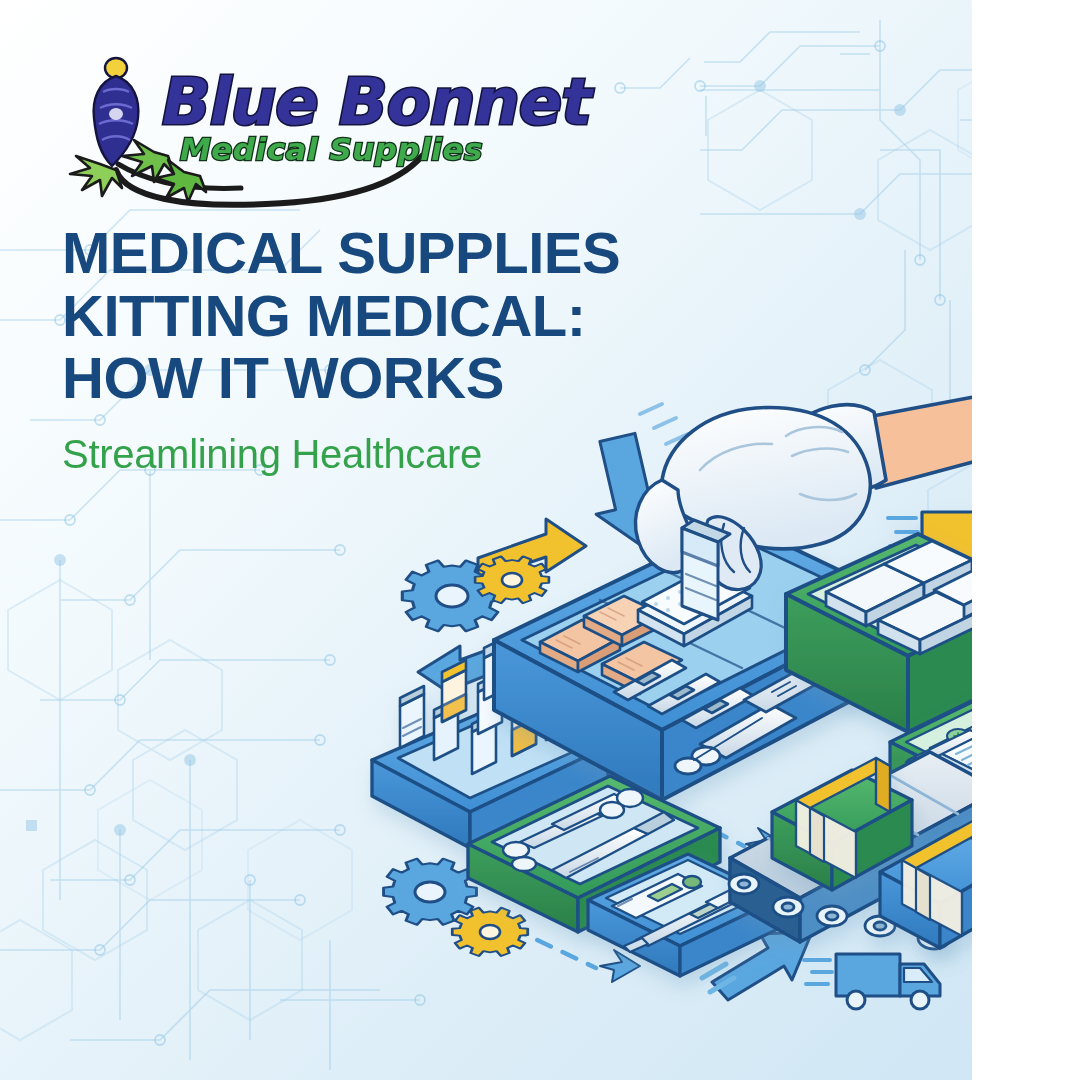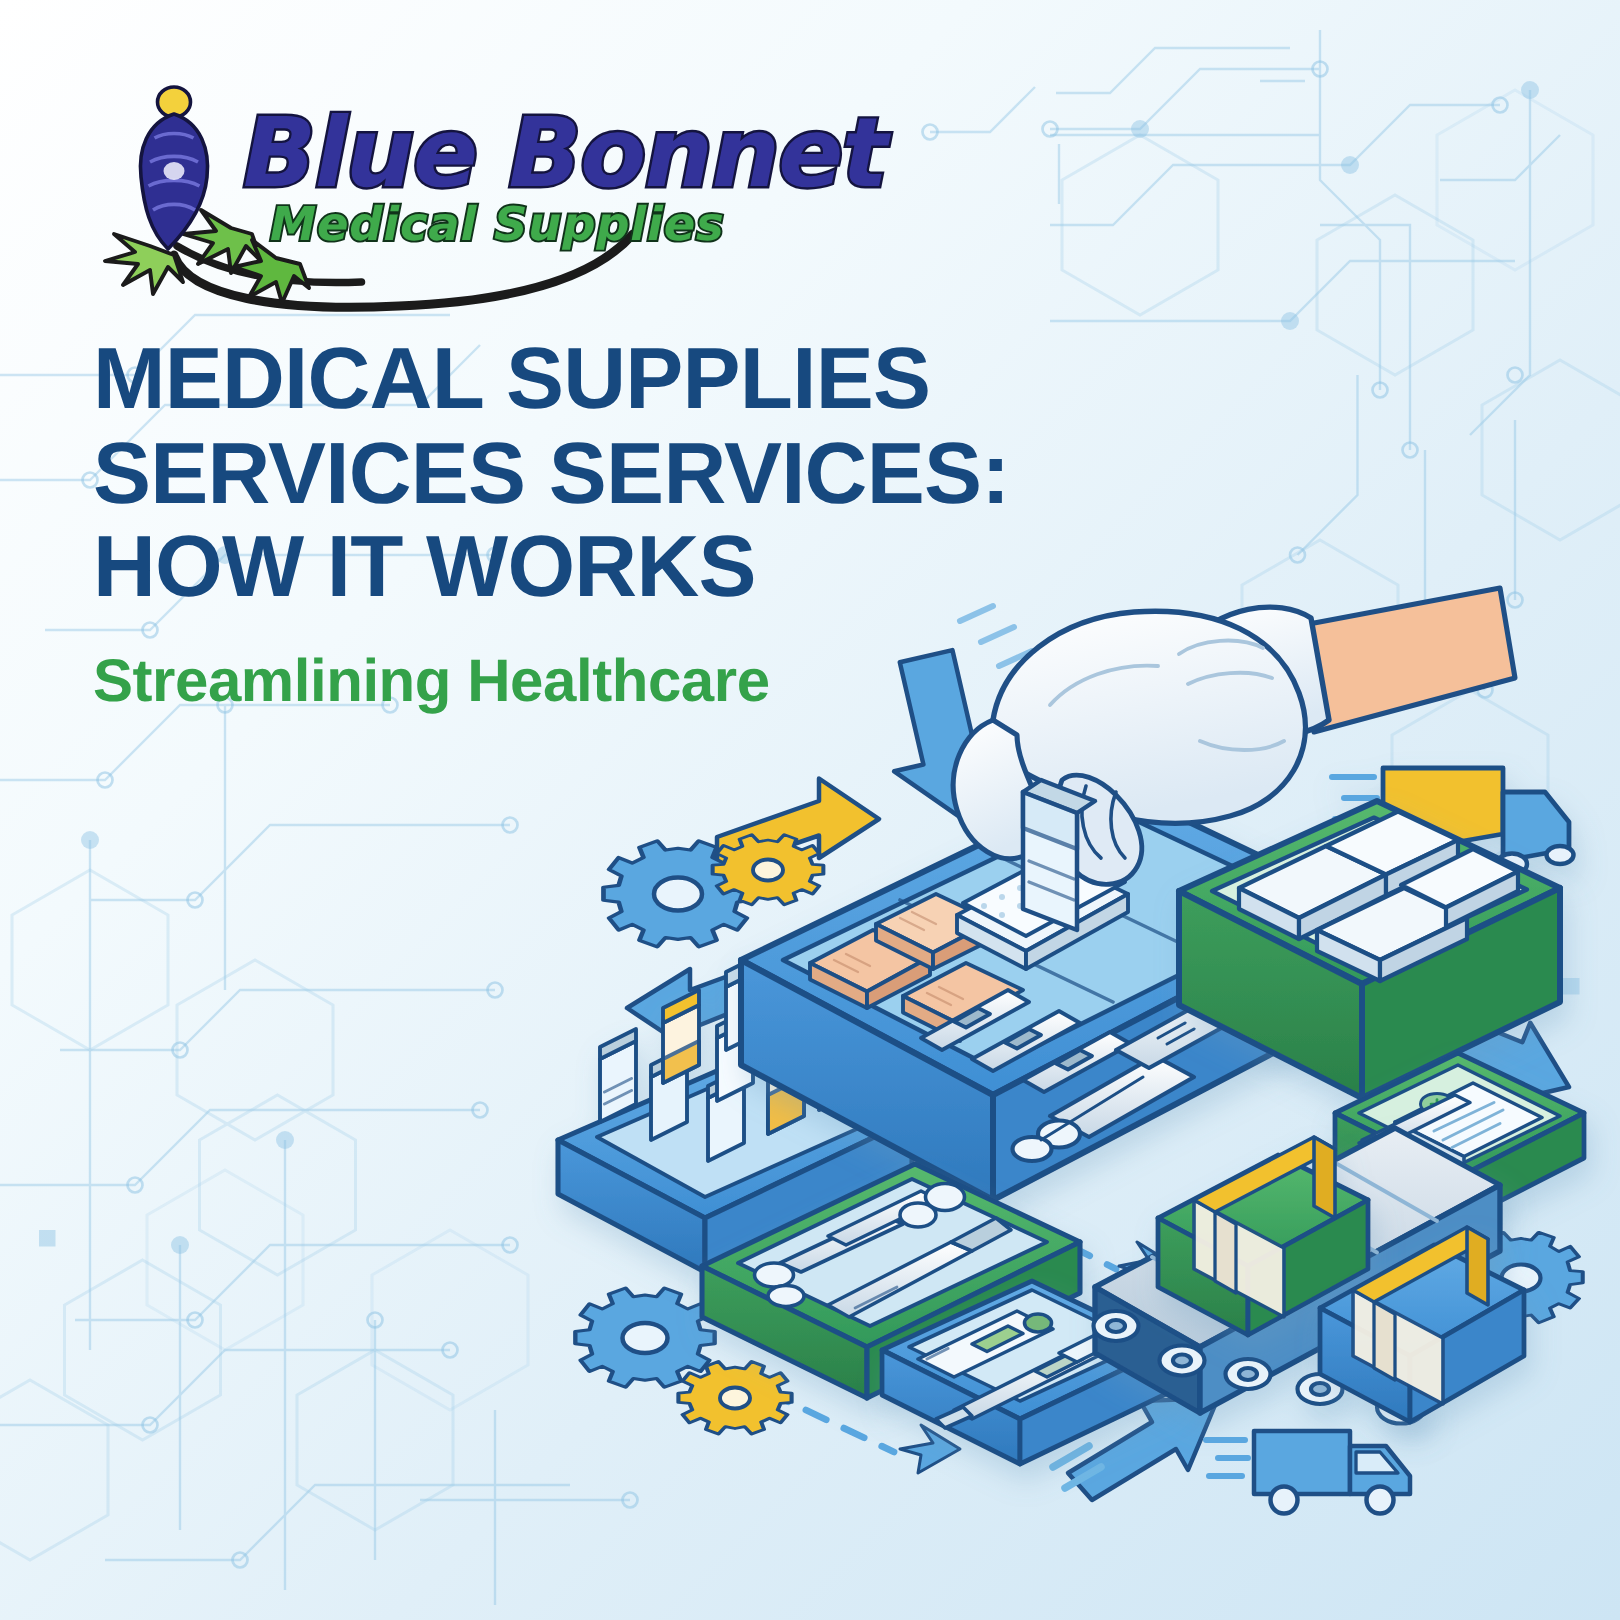--- a/index.html
+++ b/index.html
@@ -2,21 +2,21 @@
 <html><head>
 <meta charset="utf-8">
 <style>
   html,body{margin:0;padding:0;}
   body{
     width:1080px;height:1080px;overflow:hidden;
     font-family:"Liberation Sans", sans-serif;
     background:#ffffff;
   }
   #poster{
-    position:relative;width:1080px;height:1080px;overflow:hidden;
+    position:relative;width:972px;height:1080px;overflow:hidden;
     background:
       radial-gradient(ellipse 120% 100% at 0% 0%, #ffffff 0%, #f4fafd 28%, #e2f0f9 55%, #cfe6f5 100%);
   }
   #bgfx{position:absolute;inset:0;width:1080px;height:1080px;}
   
   #logo{position:absolute;left:56px;top:52px;width:380px;height:150px;}
   #logo svg{width:100%;height:100%;overflow:visible;}
   .logo-word{
     font-family:"DejaVu Sans", sans-serif;font-weight:bold;font-style:italic;
     font-size:64px;fill:#33339a;stroke:#14143f;stroke-width:3.2px;
@@ -35,21 +35,21 @@
     font-family:"Liberation Sans", sans-serif;
     font-weight:bold;font-size:58px;line-height:1.08;
     color:#17497f;letter-spacing:-0.5px;margin:0;
     text-shadow:0 1px 0 rgba(255,255,255,.35);
   }
   #subhead{
     position:absolute;left:62px;top:432px;width:560px;
   }
   #subhead .sh{
     font-family:"Liberation Sans", sans-serif;
-    font-weight:bold;font-size:40px;line-height:1.14;
+    font-weight:normal;font-size:40px;line-height:1.14;
     color:#34a24a;letter-spacing:-0.3px;margin:0;
   }
   
   #art{position:absolute;left:0;top:0;width:1080px;height:1080px;}
   #art svg{width:100%;height:100%;}
 </style>
 </head>
 <body>
 
 <div id="poster">
@@ -197,21 +197,21 @@
         <ellipse cx="60" cy="62" rx="7" ry="6" fill="#f2f2ff" opacity=".85" stroke="none"></ellipse>
       </g>
 
       <text class="logo-word" x="106" y="72">Blue Bonnet</text>
       <text class="logo-sub" x="124" y="108">Medical Supplies</text>
     </svg>
   </div>
 
   <div id="headline">
     <p class="hl">MEDICAL SUPPLIES</p>
-    <p class="hl">SERVICES SERVICES:</p>
+    <p class="hl">KITTING MEDICAL:</p>
     <p class="hl">HOW IT WORKS</p>
   </div>
 
   <div id="subhead">
     <p class="sh">Streamlining Healthcare</p>
   </div>
 
   <div id="art">
   <svg viewBox="0 0 1080 1080" aria-hidden="true">
     <defs>

